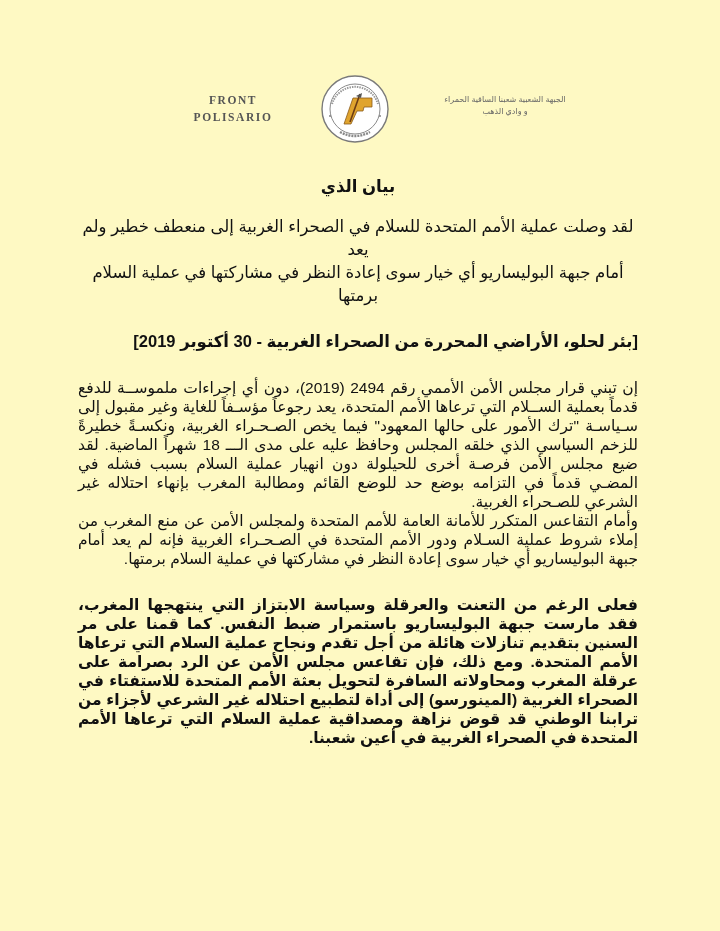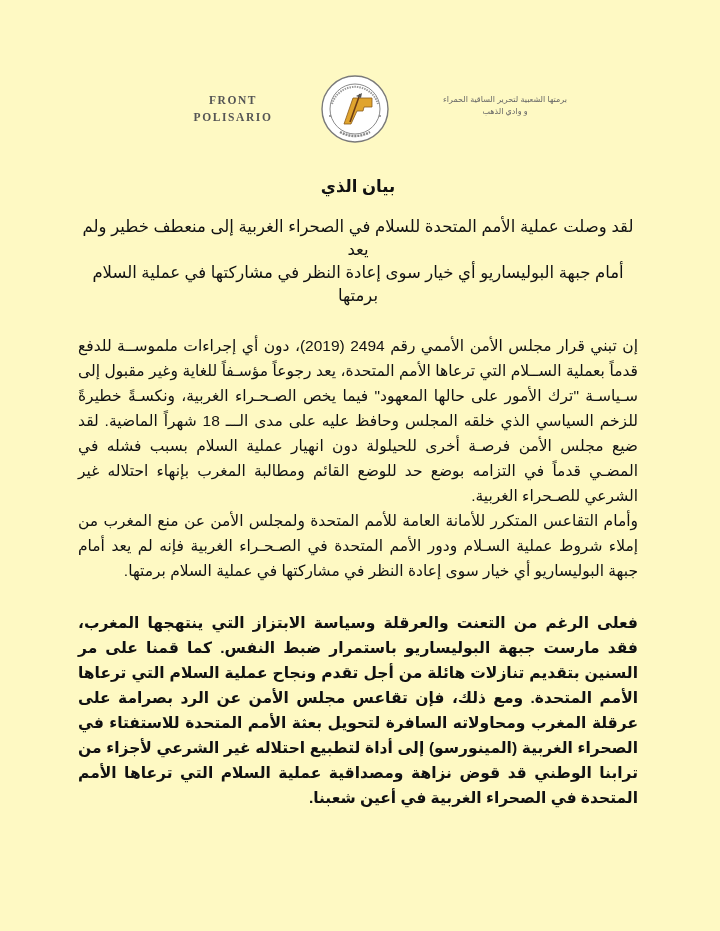--- a/index.html
+++ b/index.html
@@ -87,21 +87,21 @@
       text-align: center;
     }
     .dateline {
       font-weight: bold;
       font-size: 16.5px;
       line-height: 22px;
       margin: 23px 0 0 0;
     }
     .para {
       font-size: 15.5px;
-      line-height: 25px;
+      line-height: 19px;
       margin: 0;
       text-align: justify;
       text-align-last: right;
     }
     .p1 { margin-top: 26px; }
     .p2 { }
     .p3 { margin-top: 27px; font-weight: bold; }
   </style>
 </head>
 <body>
@@ -120,32 +120,33 @@
       <path d="M12 30 A24 24 0 0 1 58 30" fill="none" stroke="#999" stroke-width="2" stroke-dasharray="1.5 1"></path>
       <path d="M24 50 L33 24 L52 24 L52 33 L44 33 L43 37 L37 37 L31 50 Z" fill="#e0a42e" stroke="#8a5a1a" stroke-width="0.8"></path>
       <path d="M30 48 L40 20" stroke="#6b3b14" stroke-width="1.6"></path>
       <path d="M36 22 L42 19 L41 24 Z" fill="#555"></path>
       <path d="M20 58 Q35 66 50 58" fill="none" stroke="#888" stroke-width="2.4" stroke-dasharray="2 1"></path>
       <circle cx="10" cy="42" r="0.9" fill="#777"></circle>
       <circle cx="60" cy="42" r="0.9" fill="#777"></circle>
     </svg>
 
     <div class="brand-arabic">
-      <span>برمتها الشعبية لتحرير الساقية الحمراء</span>
+      <span>الجبهة الشعبية شعبنا الساقية الحمراء</span>
       <span>و وادي الذهب</span>
     </div>
   </div>
 
   <div class="content">
     <h1 class="doc-title">بيان الذي</h1>
 
     <div class="headline">
       <div>لقد وصلت عملية الأمم المتحدة للسلام في الصحراء الغربية إلى منعطف خطير ولم يعد</div>
       <div>أمام جبهة البوليساريو أي خيار سوى إعادة النظر في مشاركتها في عملية السلام برمتها</div>
     </div>
 
+    <div class="dateline">[بئر لحلو، الأراضي المحررة من الصحراء الغربية - 30 أكتوبر 2019]</div>
 
     <p class="para p1">إن تبني قرار مجلس الأمن الأممي رقم 2494 (2019)، دون أي إجراءات ملموســة للدفع قدماً بعملية الســلام التي ترعاها الأمم المتحدة، يعد رجوعاً مؤسـفاً للغاية وغير مقبول إلى سـياسـة "ترك الأمور على حالها المعهود" فيما يخص الصـحـراء الغربية، ونكسـةً خطيرةً للزخم السياسي الذي خلقه المجلس وحافظ عليه على مدى الـــ 18 شهراً الماضية. لقد ضيع مجلس الأمن فرصـة أخرى للحيلولة دون انهيار عملية السلام بسبب فشله في المضـي قدماً في التزامه بوضع حد للوضع القائم ومطالبة المغرب بإنهاء احتلاله غير الشرعي للصـحراء الغربية.</p>
     <p class="para p2">وأمام التقاعس المتكرر للأمانة العامة للأمم المتحدة ولمجلس الأمن عن منع المغرب من إملاء شروط عملية السـلام ودور الأمم المتحدة في الصـحـراء الغربية فإنه لم يعد أمام جبهة البوليساريو أي خيار سوى إعادة النظر في مشاركتها في عملية السلام برمتها.</p>
     <p class="para p3">فعلى الرغم من التعنت والعرقلة وسياسة الابتزاز التي ينتهجها المغرب، فقد مارست جبهة البوليساريو باستمرار ضبط النفس. كما قمنا على مر السنين بتقديم تنازلات هائلة من أجل تقدم ونجاح عملية السلام التي ترعاها الأمم المتحدة. ومع ذلك، فإن تقاعس مجلس الأمن عن الرد بصرامة على عرقلة المغرب ومحاولاته السافرة لتحويل بعثة الأمم المتحدة للاستفتاء في الصحراء الغربية (المينورسو) إلى أداة لتطبيع احتلاله غير الشرعي لأجزاء من ترابنا الوطني قد قوض نزاهة ومصداقية عملية السلام التي ترعاها الأمم المتحدة في الصحراء الغربية في أعين شعبنا.</p>
   </div>
 
 </div>
 
 </body></html>

